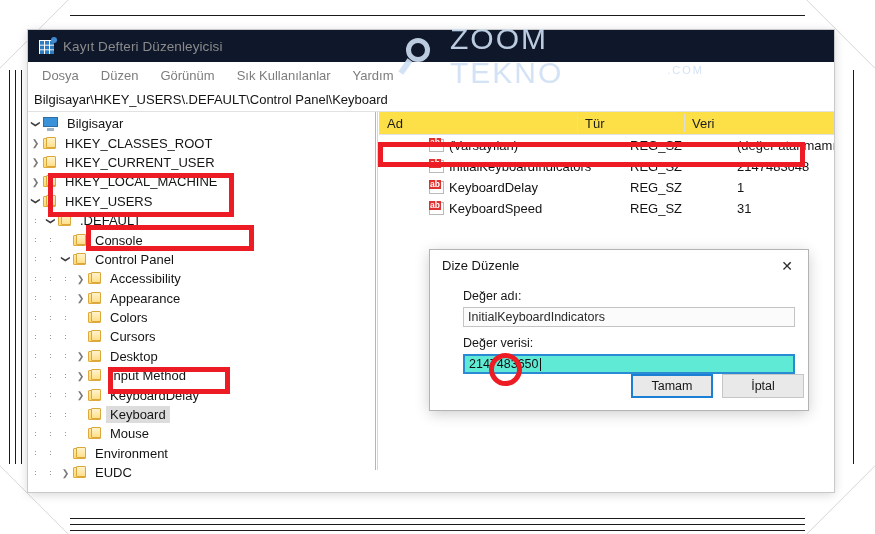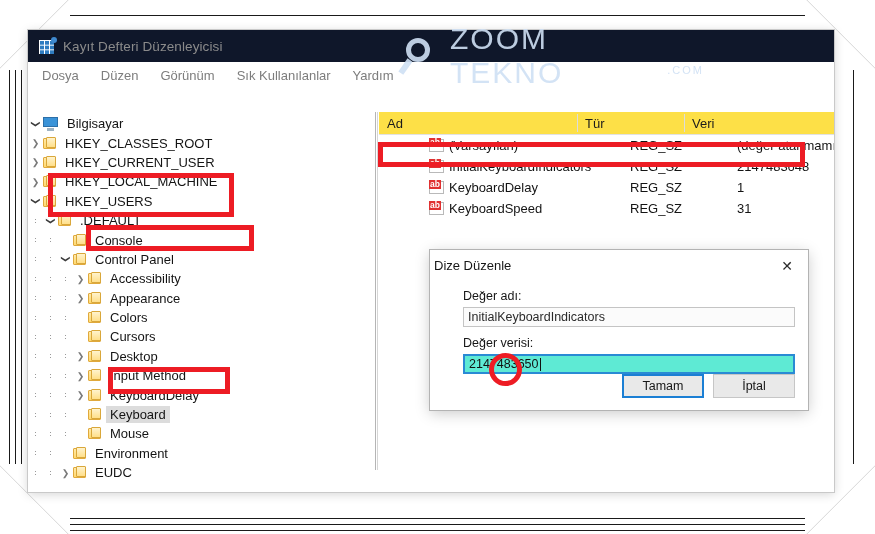--- a/index.html
+++ b/index.html
@@ -99,32 +99,32 @@
 
   
   .redbox{position:absolute;border:5px solid #ed1c24;box-sizing:border-box;pointer-events:none;}
   .redcircle{position:absolute;border:5px solid #ed1c24;border-radius:50%;box-sizing:border-box;pointer-events:none;}
 
   
   .dialog{
     position:absolute;left:430px;top:250px;width:378px;height:160px;background:#ffffff;
     box-shadow:0 0 0 1px #b3b3b3, 0 3px 14px rgba(0,0,0,.22);
   }
-  .dlg-title{height:31px;display:flex;align-items:center;padding:0 0 0 4px;}
+  .dlg-title{height:31px;display:flex;align-items:center;padding:0 0 0 12px;}
   .dlg-title .t{font-size:13px;color:#161616;flex:1;}
   .dlg-close{width:42px;height:31px;display:flex;align-items:center;justify-content:center;
      font-size:14px;color:#2b2b2b;}
   .dlg-body{padding:8px 13px 0 13px;margin-left:20px;}
   .dlg-label{font-size:12.5px;color:#161616;margin-bottom:4px;}
   .dlg-input{height:20px;border:1px solid #c4c4c4;background:#fbfbfb;font-size:12.5px;color:#2a2a2a;
      display:flex;align-items:center;padding:0 4px;box-sizing:border-box;}
   .dlg-input.focus{border:2px solid #2a8ad4;background:#5eead4;color:#111;}
   .dlg-input.focus:after{content:"";display:inline-block;width:1px;height:13px;background:#111;margin-left:1px;}
   .dlg-gap{height:9px;}
-  .dlg-btns{position:absolute;right:13px;bottom:12px;display:flex;gap:9px;}
+  .dlg-btns{position:absolute;right:4px;bottom:12px;display:flex;gap:9px;}
   .btn{width:82px;height:24px;display:flex;align-items:center;justify-content:center;
      font-size:12.5px;color:#161616;background:#e9e9e9;border:1px solid #c6c6c6;box-sizing:border-box;}
   .btn.primary{background:#e9e9e9;border:2px solid #1b7fd4;}
 
   
   .watermark{position:absolute;left:404px;top:28px;width:300px;height:56px;display:flex;
      align-items:center;pointer-events:none;opacity:.9;}
   .wm-txt{font-size:30px;letter-spacing:2px;color:#cfe0f4;font-family:Liberation Sans, sans-serif;}
   .wm-com{font-size:11px;color:#cfe0f4;letter-spacing:2px;align-self:flex-end;margin-bottom:8px;margin-left:2px;}
   .wm-glass{width:40px;height:40px;flex:none;position:relative;margin-right:6px;}
@@ -155,20 +155,23 @@
   </div>
 
   <div class="menubar">
     <div class="menu-item">Dosya</div>
     <div class="menu-item">Düzen</div>
     <div class="menu-item">Görünüm</div>
     <div class="menu-item">Sık Kullanılanlar</div>
     <div class="menu-item">Yardım</div>
   </div>
 
+  <div class="addressbar">
+    <div class="path">Bilgisayar\HKEY_USERS\.DEFAULT\Control Panel\Keyboard</div>
+  </div>
 
   <div class="body-split">
     <div class="tree-pane">
       <div class="tree" id="tree">
           <div class="trow">
             <div class="chev open">
               <span style="display:inline-block;transform:rotate(90deg)">❯</span>
             </div>
             <div class="pcicon">
               <b></b>

